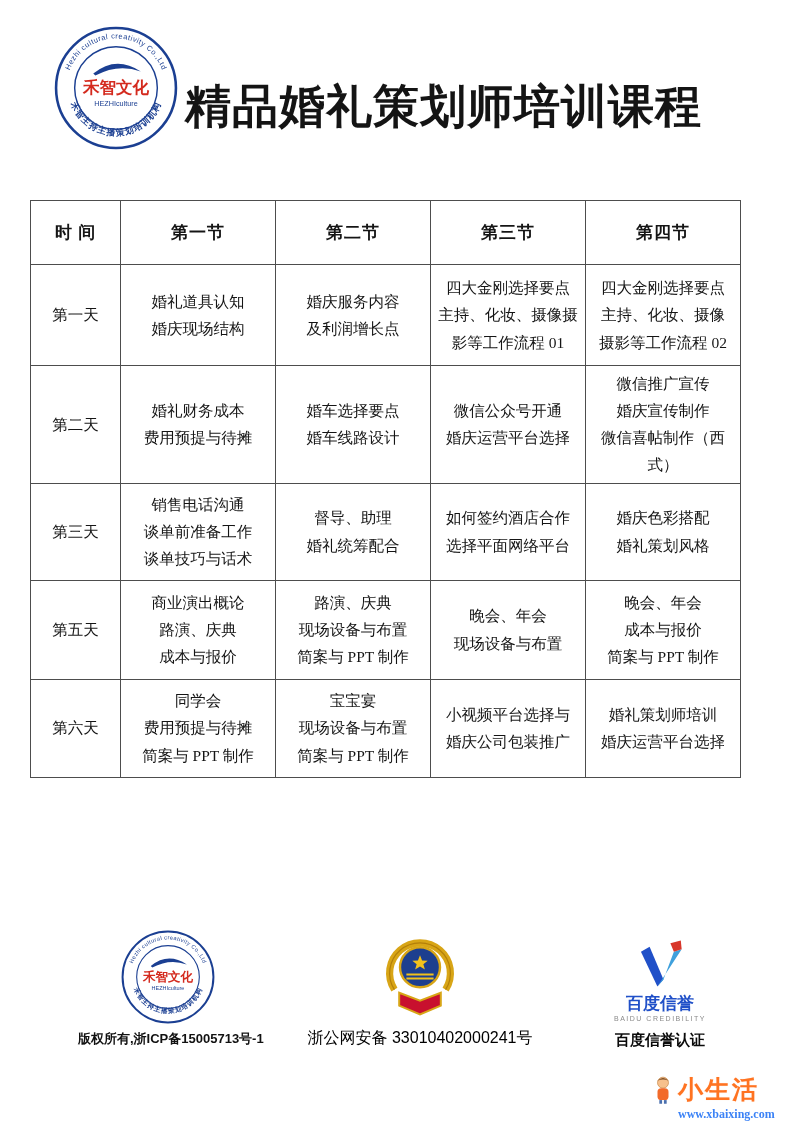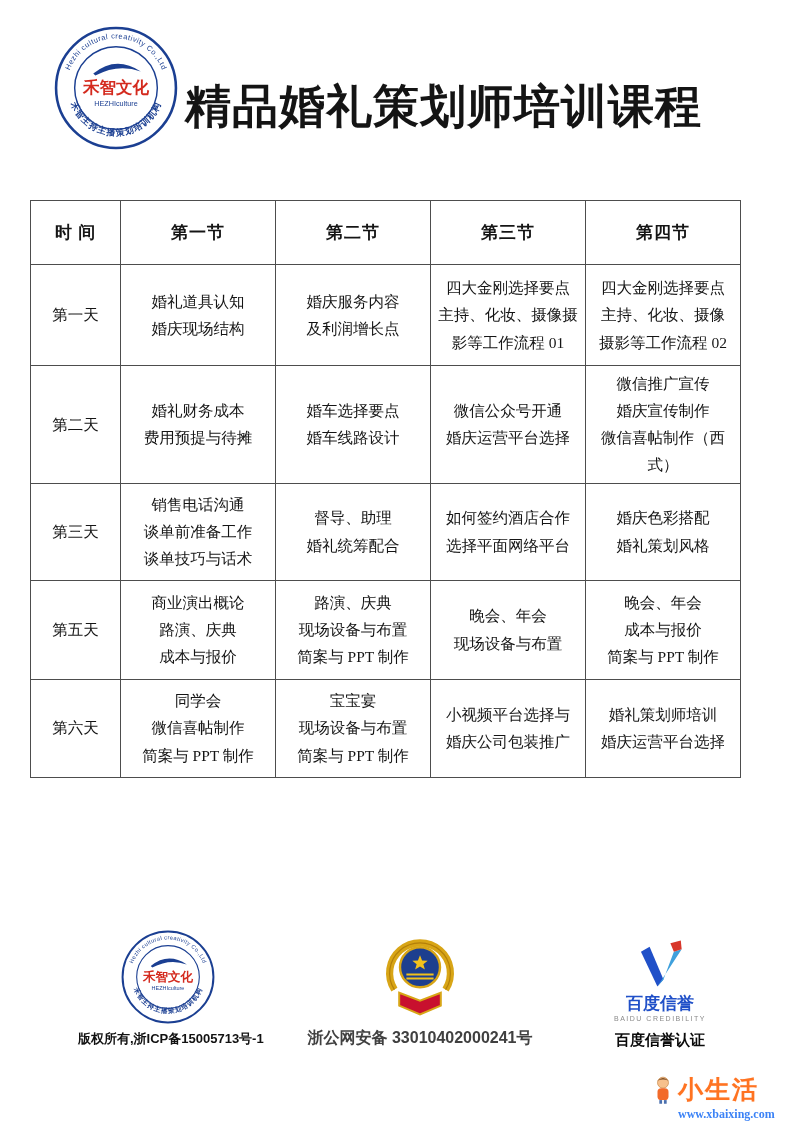--- a/index.html
+++ b/index.html
@@ -43,21 +43,21 @@
   .r1 { height:101px; } .r2 { height:95px; } .r3 { height:97px; }
   .r4 { height:94px; } .r5 { height:99px; } .r6 { height:98px; }
 
   
   .footer-left { position:absolute; left:78px; top:930px; width:180px; text-align:center; }
   .copyright { margin-top:6px; font-size:13px; font-weight:bold; color:#111;
                font-family:"Liberation Sans","DejaVu Sans",sans-serif; white-space:nowrap; }
 
   .footer-mid { position:absolute; left:300px; top:932px; width:240px; text-align:center; }
   .badge-svg { width:80px; height:88px; display:block; margin:0 auto; }
-  .police-text { margin-top:8px; font-size:16px; font-weight:bold; color:#404040;
+  .police-text { margin-top:8px; font-size:16px; font-weight:normal; color:#000000;
                  font-family:"Liberation Sans","DejaVu Sans",sans-serif; white-space:nowrap; }
 
   .footer-right { position:absolute; left:580px; top:938px; width:160px; text-align:center; }
   .baidu-svg { width:58px; height:52px; display:block; margin:0 auto; }
   .baidu-cn { font-size:17px; font-weight:bold; color:#2050c8;
               font-family:"Liberation Sans","DejaVu Sans",sans-serif; margin-top:2px; }
   .baidu-en { font-size:7px; color:#8a8a8a; letter-spacing:1.5px;
               font-family:"Liberation Sans","DejaVu Sans",sans-serif; }
   .baidu-cert { margin-top:9px; font-size:15px; font-weight:bold; color:#0a0a0a;
                 font-family:"Liberation Sans","DejaVu Sans",sans-serif; }
@@ -160,21 +160,21 @@
 简案与 PPT 制作</td>
         <td>晚会、年会
 现场设备与布置</td>
         <td>晚会、年会
 成本与报价
 简案与 PPT 制作</td>
       </tr>
       <tr class="r6">
         <td class="day-cell">第六天</td>
         <td>同学会
-微信喜帖制作
+费用预提与待摊
 简案与 PPT 制作</td>
         <td>宝宝宴
 现场设备与布置
 简案与 PPT 制作</td>
         <td>小视频平台选择与
 婚庆公司包装推广</td>
         <td>婚礼策划师培训
 婚庆运营平台选择</td>
       </tr>
     </tbody>

